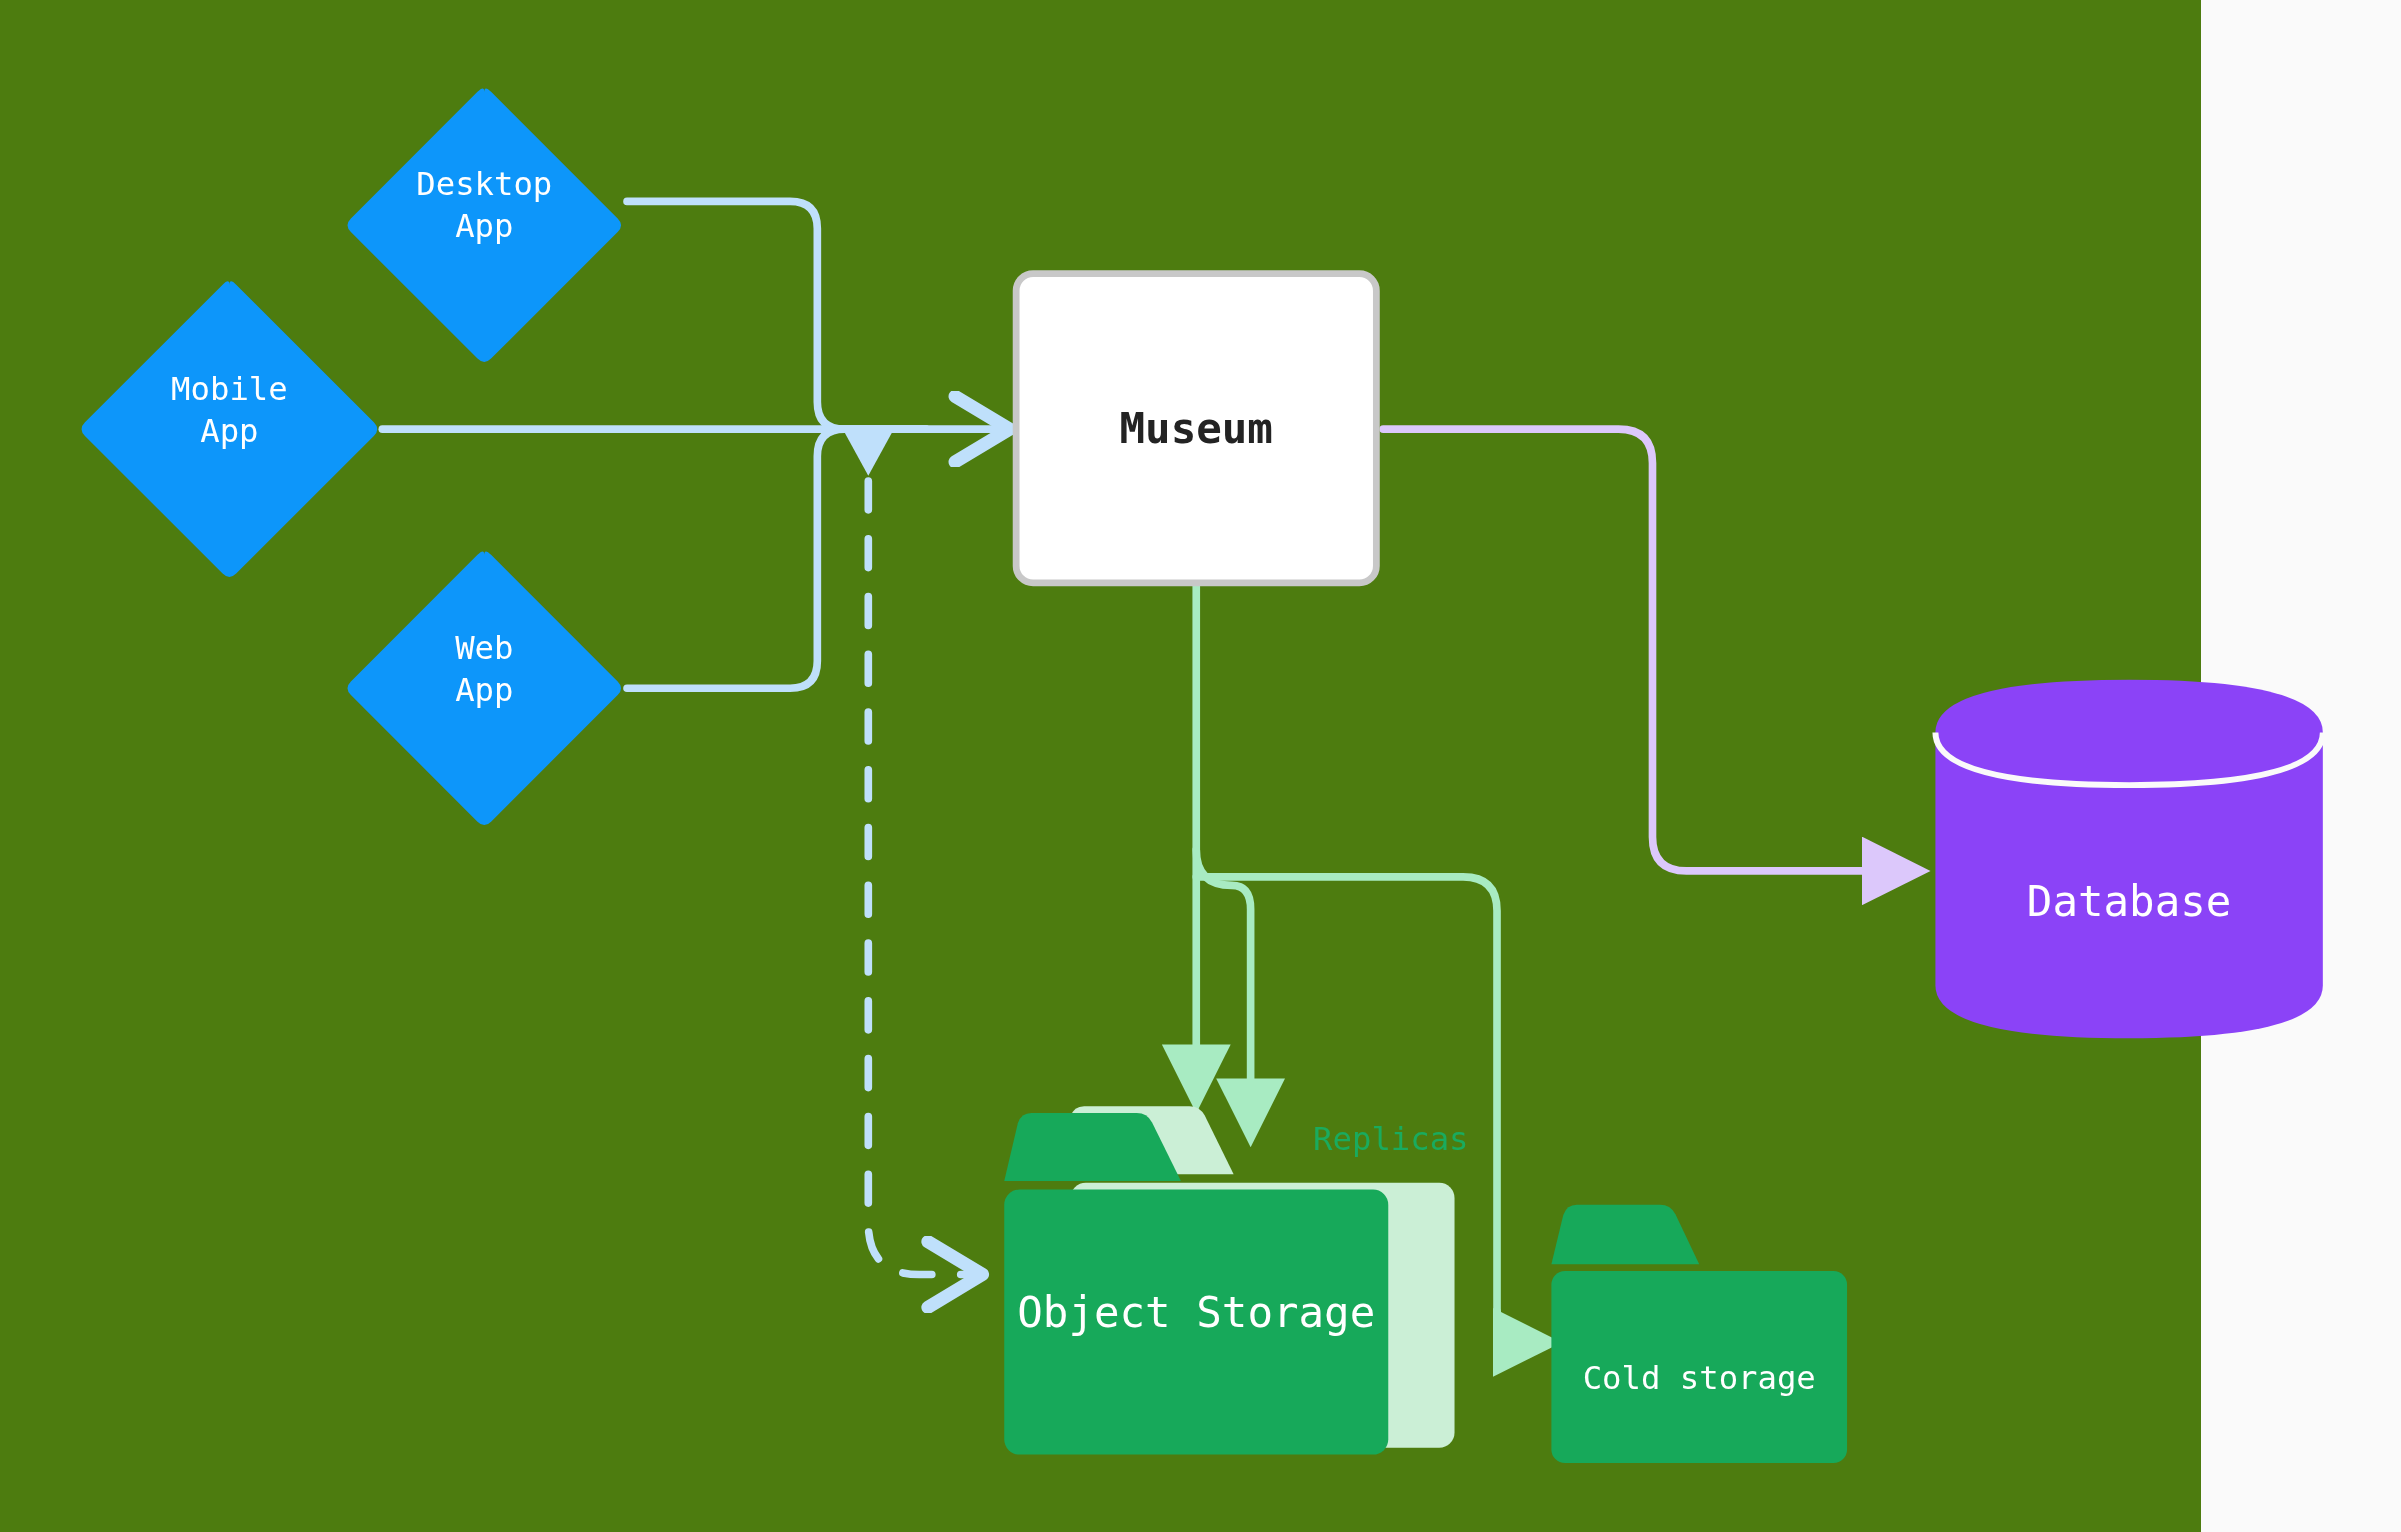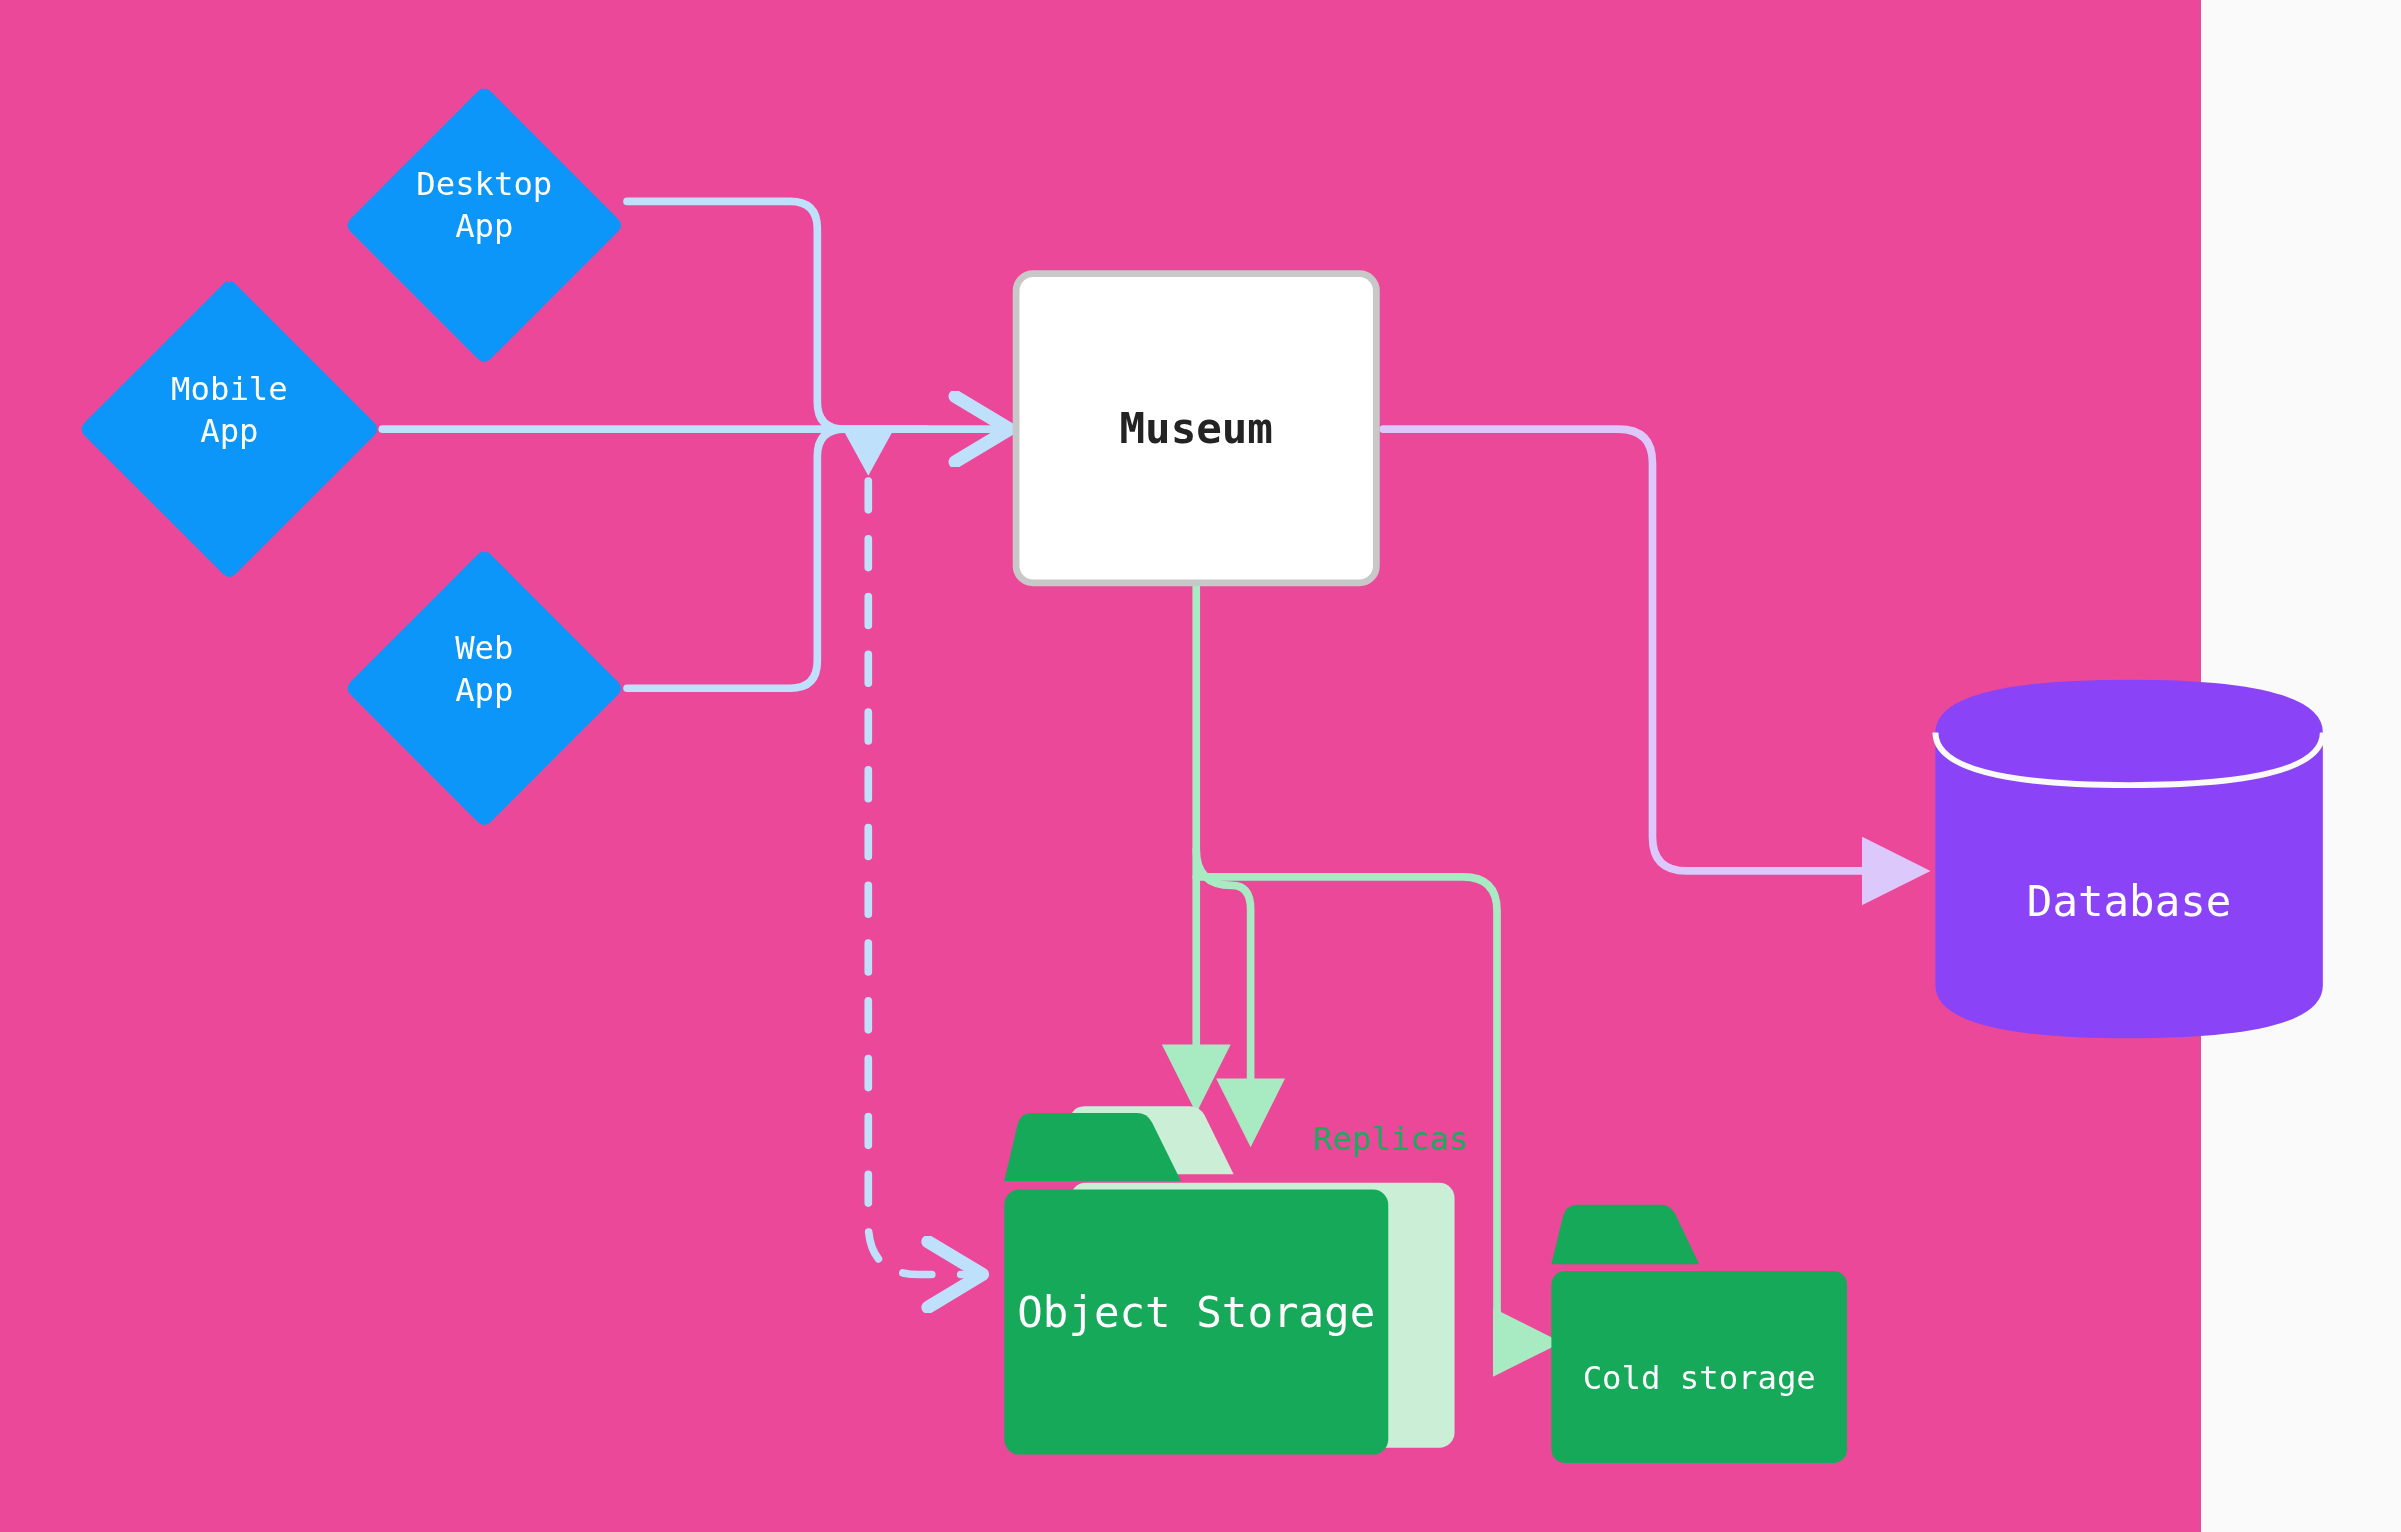--- a/index.html
+++ b/index.html
@@ -11,21 +11,21 @@
   body {
     width: 2401px;
     height: 1532px;
     overflow: hidden;
     font-family: "DejaVu Sans Mono", "Liberation Mono", monospace;
   }
   #diagram-root {
     position: relative;
     width: 2201px;
     height: 1532px;
-    background: #ec4899;
+    background: #4d7c0f;
   }
   svg#diagram-canvas {
     display: block;
     width: 2401px;
     height: 1532px;
   }
   .node-label {
     font-family: "DejaVu Sans Mono", "Liberation Mono", monospace;
     dominant-baseline: middle;
     text-anchor: middle;

